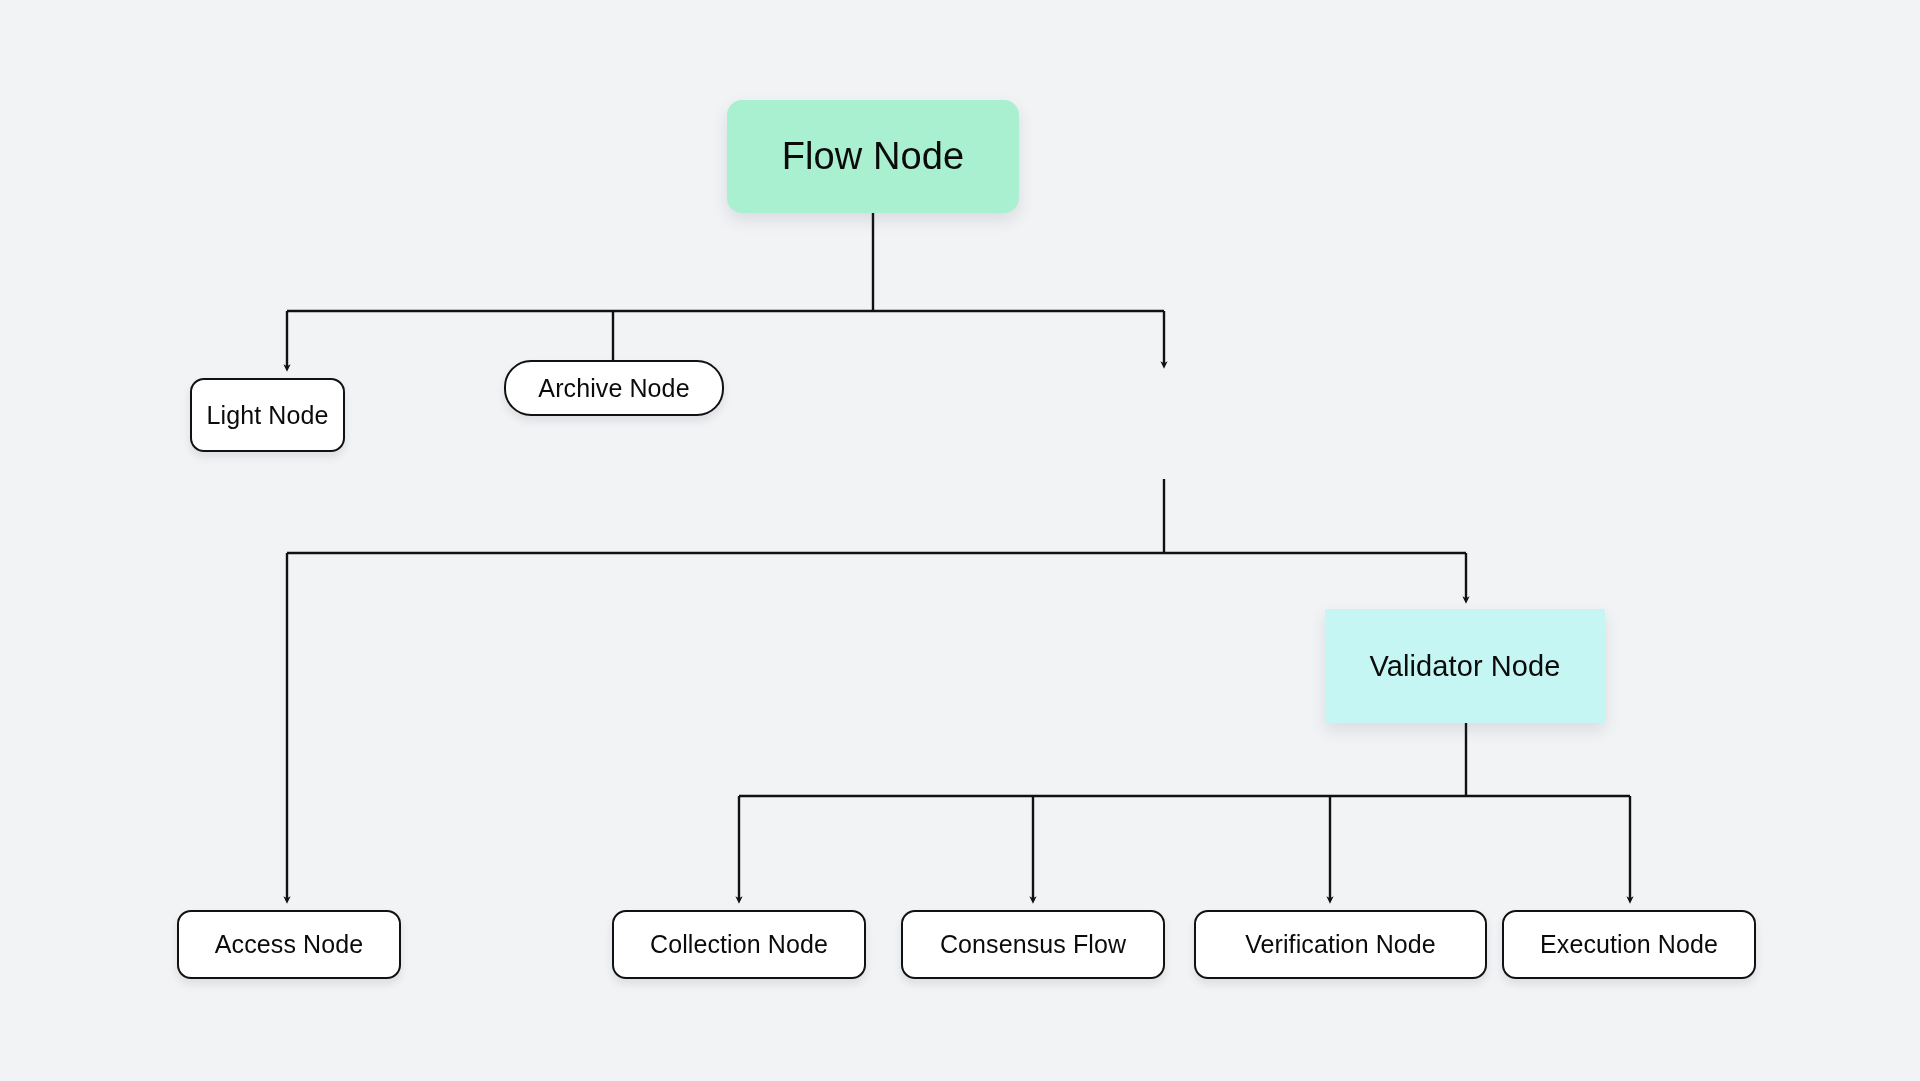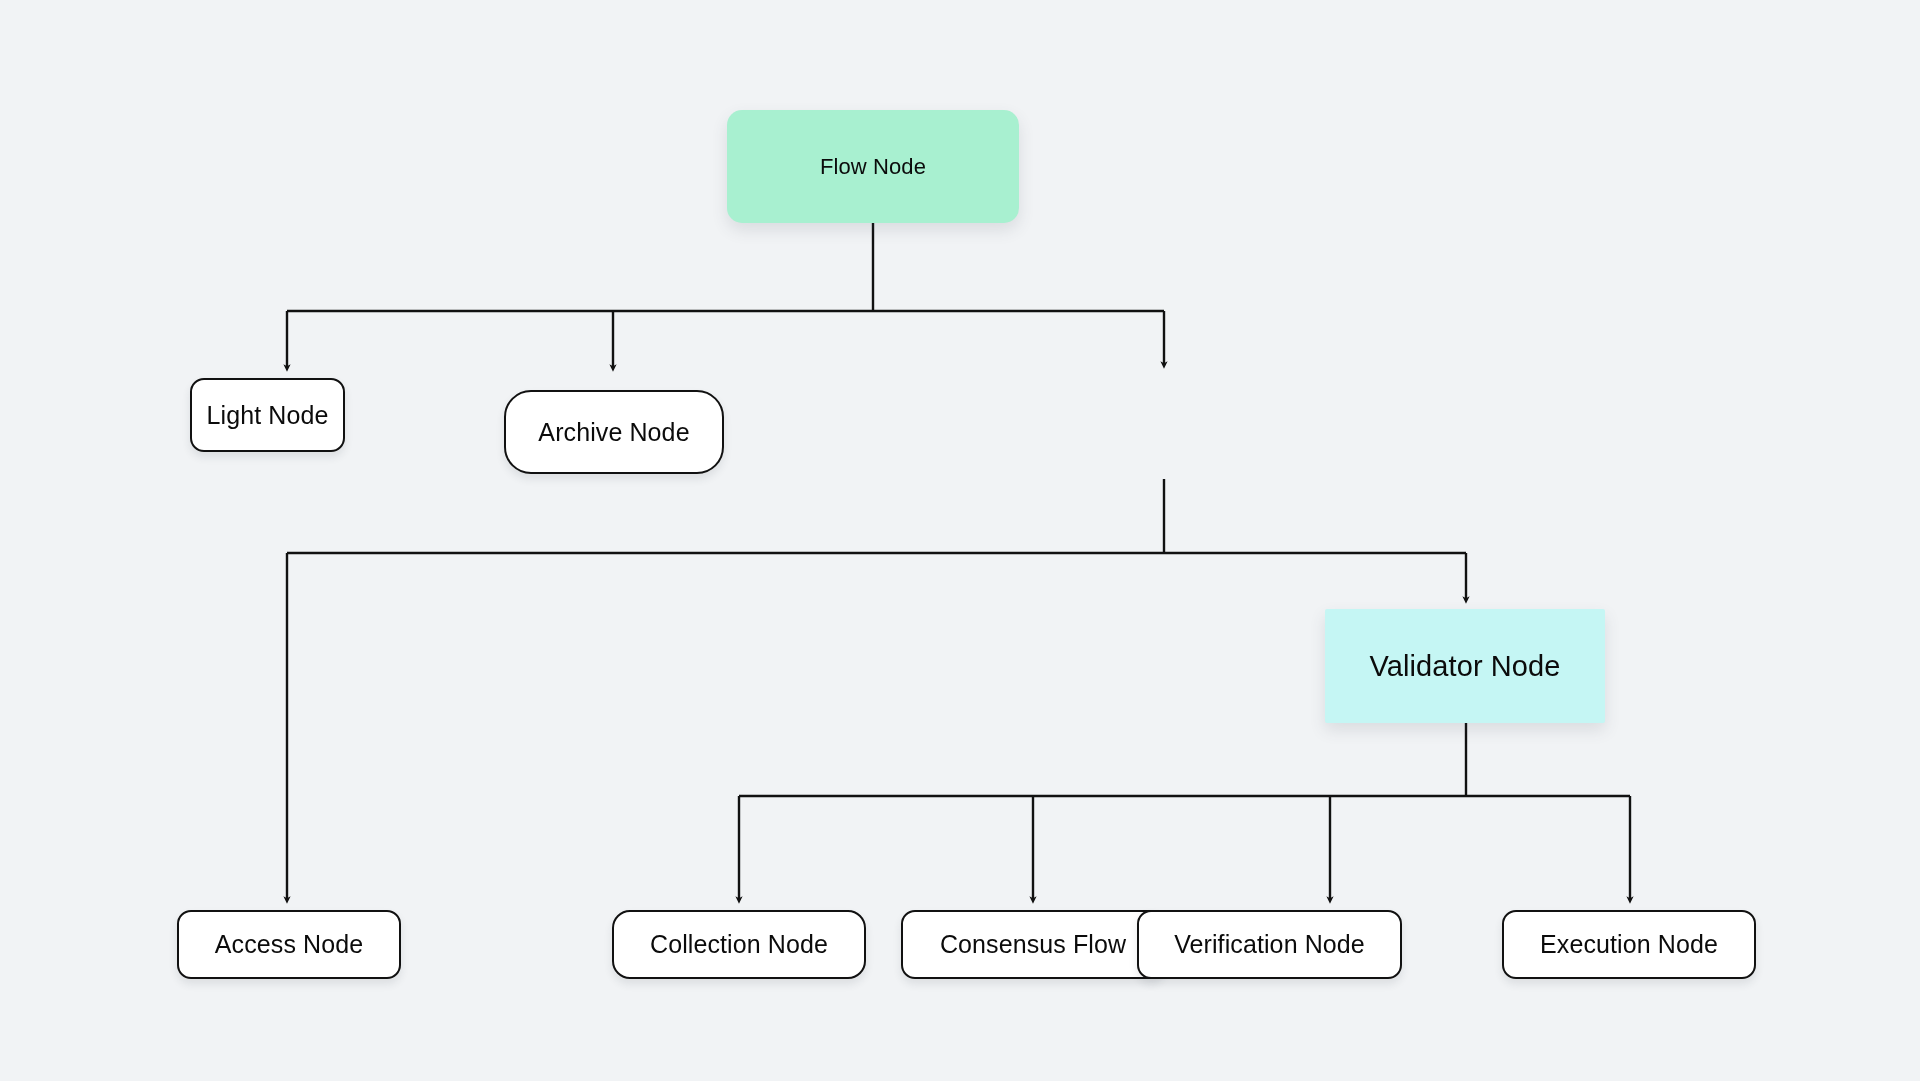--- a/index.html
+++ b/index.html
@@ -45,23 +45,22 @@
     background: #ffffff;
     border: 2.5px solid #111111;
     border-radius: 14px;
     font-size: 25px;
     box-shadow: 0 5px 9px rgba(40, 48, 62, 0.10);
   }
   .node-root {
     background: #a8f0d0;
     border: none;
     border-radius: 15px;
-    font-size: 22px;
+    font-size: 38px;
     box-shadow: 0 7px 16px rgba(60, 70, 85, 0.13);
-    margin-top: 10px;
   }
   .node-full {
     background: #e4f7ed;
     border: none;
     border-radius: 15px;
     font-size: 29px;
     box-shadow: 0 7px 16px rgba(60, 70, 85, 0.13);
   }
   .node-validator {
     background: #c5f6f4;
@@ -111,42 +110,42 @@
   </svg>
 
   <div class="node node-root" style="left:727px; top:100px; width:292px; height:113px;">
     <span class="node-label">Flow Node</span>
   </div>
 
   <div class="node node-leaf" style="left:190px; top:378px; width:155px; height:74px;">
     <span class="node-label">Light Node</span>
   </div>
 
-  <div class="node node-leaf" style="left:504px; top:390px; width:220px; height:84px;border-radius:27px;">
+  <div class="node node-leaf" style="left:504px; top:360px; width:220px; height:56px;border-radius:27px;">
     <span class="node-label">Archive Node</span>
   </div>
 
 
   <div class="node node-validator" style="left:1325px; top:609px; width:280px; height:114px;">
     <span class="node-label">Validator Node</span>
   </div>
 
   <div class="node node-leaf" style="left:177px; top:910px; width:224px; height:69px;">
     <span class="node-label">Access Node</span>
   </div>
 
-  <div class="node node-leaf" style="left:612px; top:910px; width:254px; height:69px;border-radius:18px;">
+  <div class="node node-leaf" style="left:612px; top:910px; width:254px; height:69px;">
     <span class="node-label">Collection Node</span>
   </div>
 
   <div class="node node-leaf" style="left:901px; top:910px; width:264px; height:69px;">
     <span class="node-label">Consensus Flow</span>
   </div>
 
-  <div class="node node-leaf" style="left:1137px; top:910px; width:265px; height:69px;">
+  <div class="node node-leaf" style="left:1194px; top:910px; width:293px; height:69px;">
     <span class="node-label">Verification Node</span>
   </div>
 
   <div class="node node-leaf" style="left:1502px; top:910px; width:254px; height:69px;">
     <span class="node-label">Execution Node</span>
   </div>
 
 </div>
 
 </body></html>

